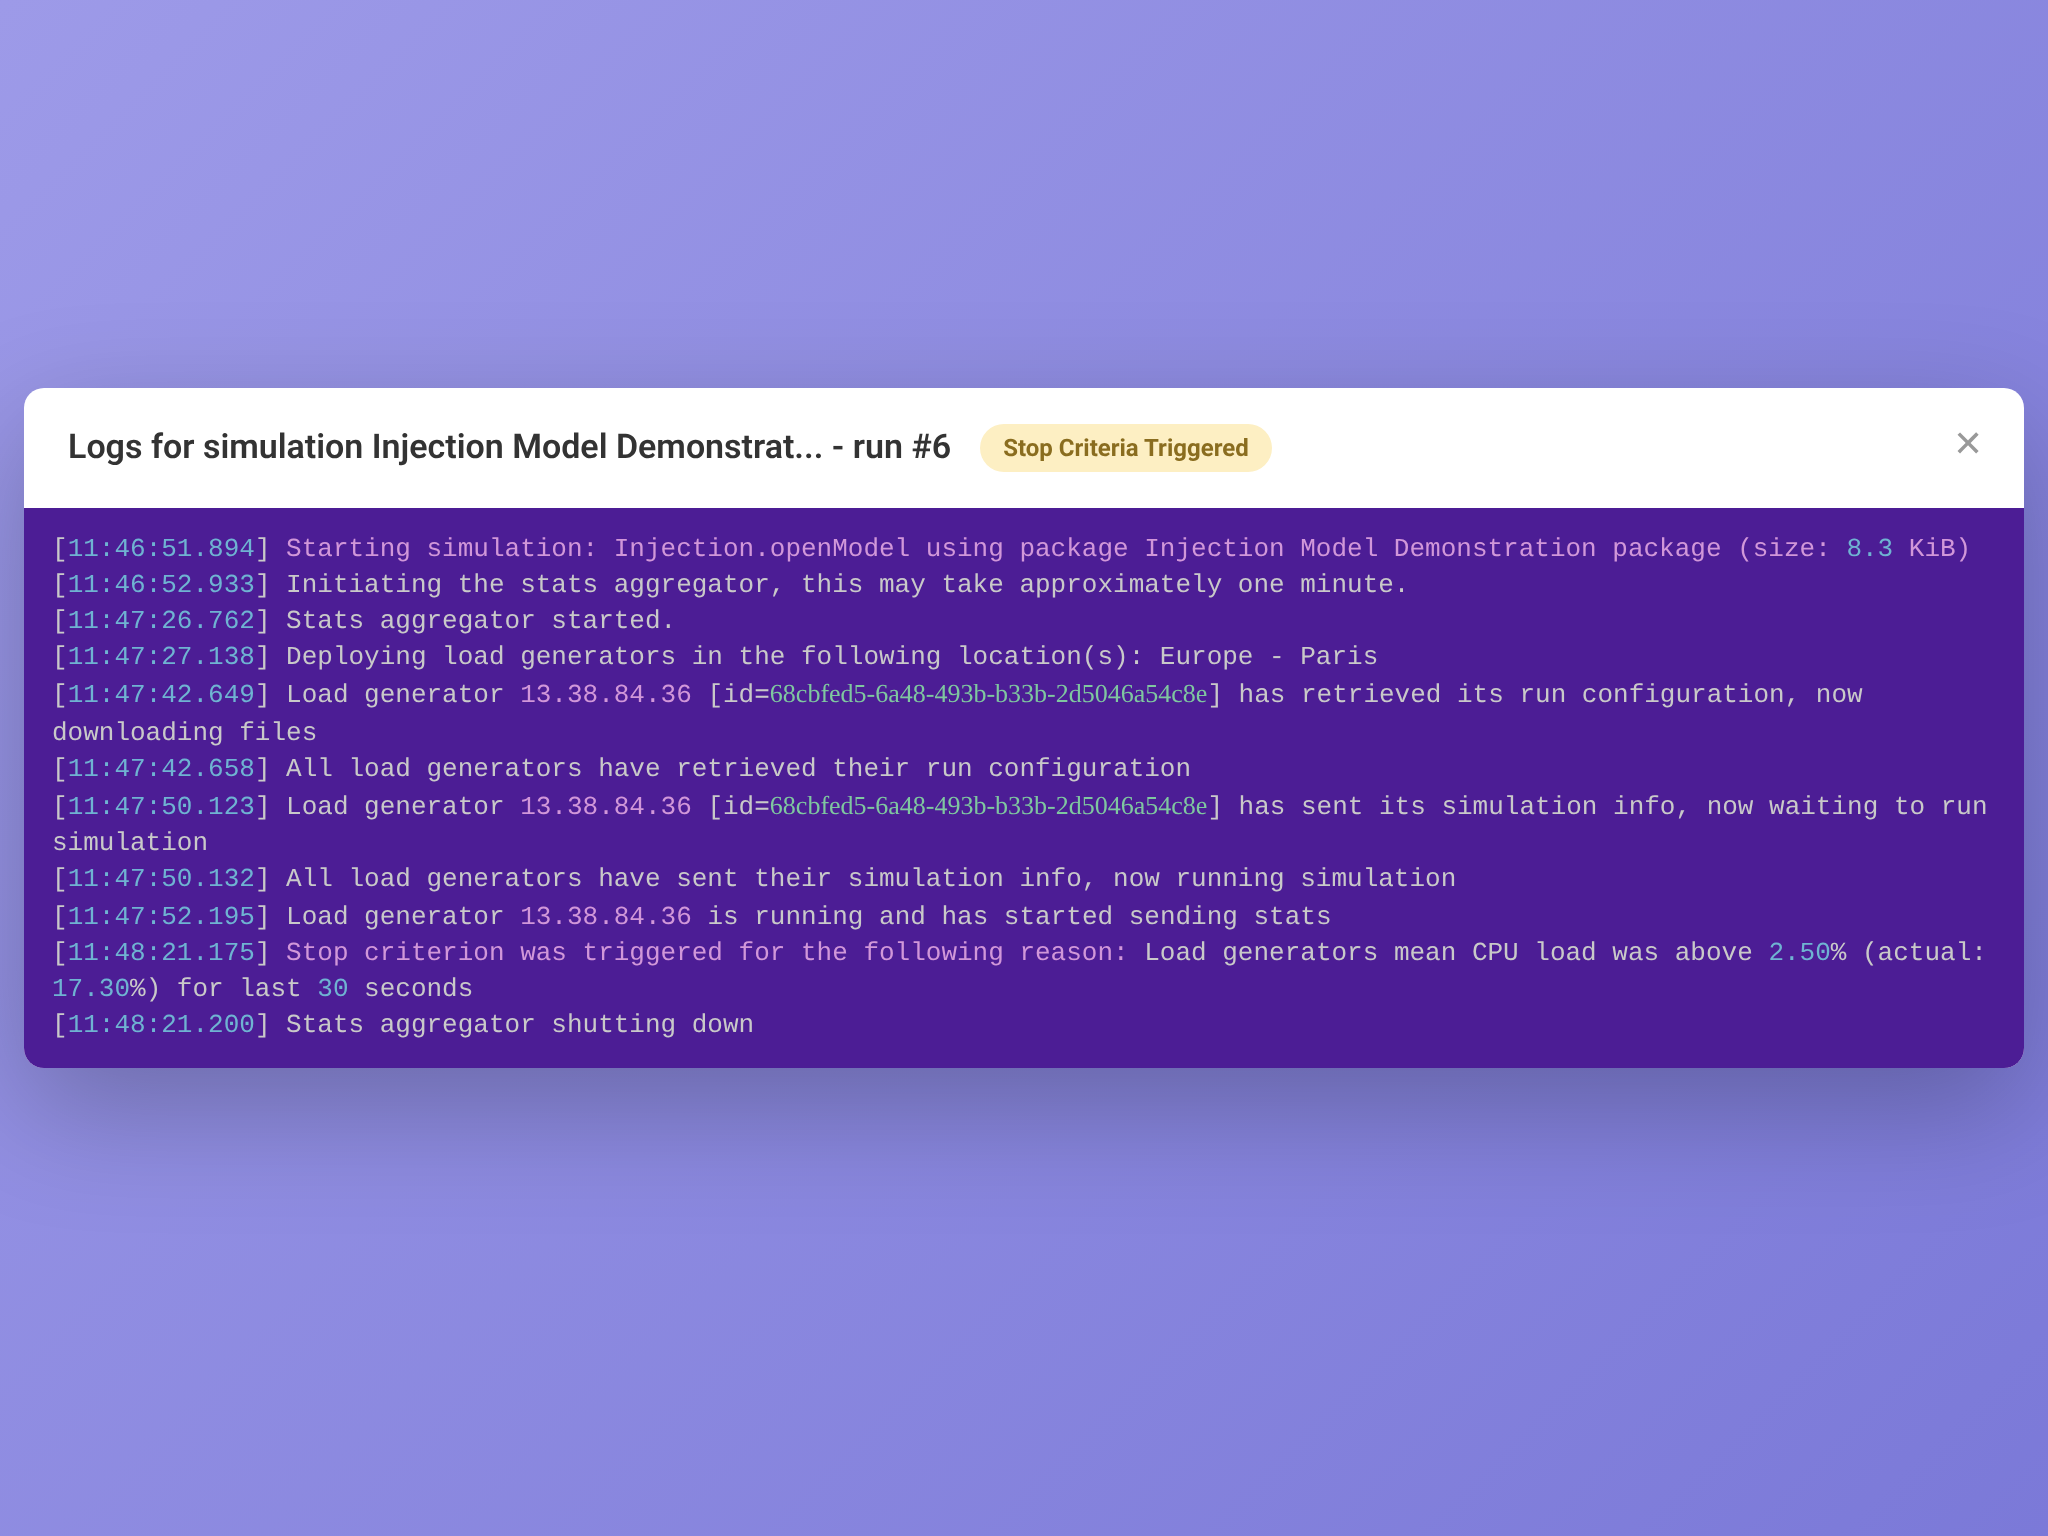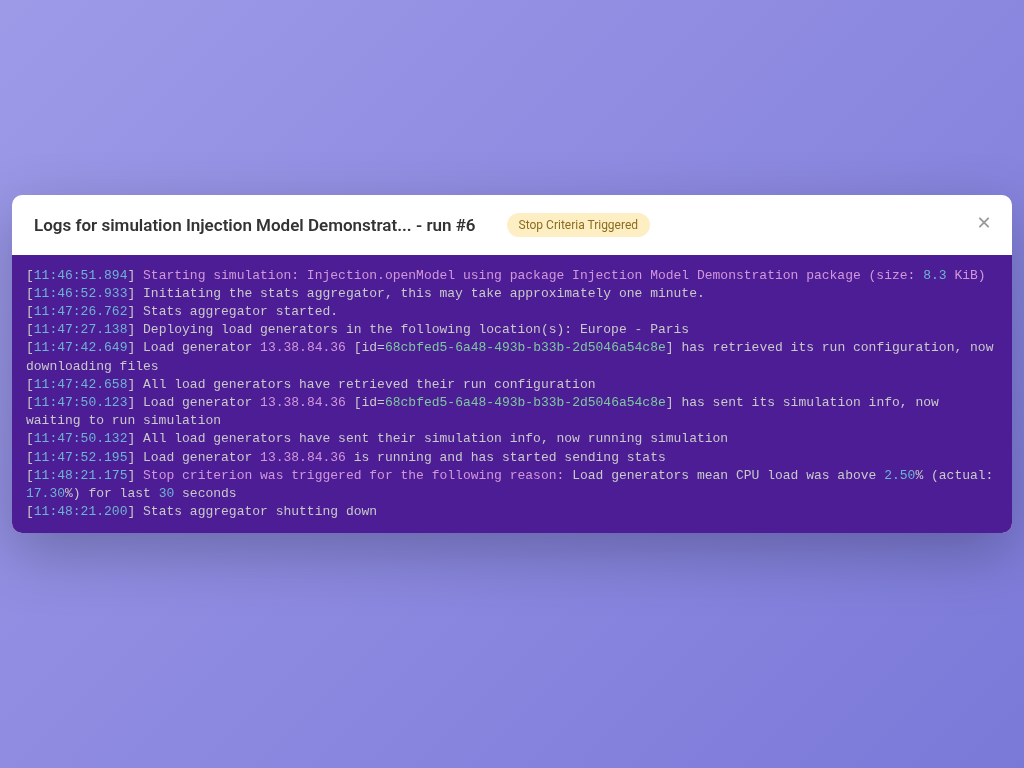--- a/index.html
+++ b/index.html
@@ -19,34 +19,34 @@
   border-radius: 10px;
   box-shadow: 0 20px 60px rgba(0,0,0,0.25);
   overflow: hidden;
   position: relative;
   top: -20px;
 }
 .modal-header {
   padding: 18px 22px 18px 22px;
   display: flex;
   align-items: center;
-  gap: 31px;
+  gap: 14px;
   position: relative;
 }
 .modal-title {
   font-size: 17px;
   font-weight: 600;
   color: #333;
   white-space: nowrap;
 }
 .badge {
   background: #fdefc3;
   color: #8a6d1f;
   font-size: 12px;
-  font-weight: 400;
+  font-weight: 700;
   padding: 5px 12px;
   border-radius: 12px;
 }
 .close-btn {
   position: absolute;
   right: 16px;
   top: 16px;
   width: 24px;
   height: 24px;
   background: none;
@@ -65,21 +65,21 @@
   font-size: 13px;
   line-height: 1.4;
   padding: 12px 14px;
   white-space: pre-wrap;
   word-break: break-word;
 }
 .ts { color: #6fb3d2; }
 .b  { color: #c9c9c9; } 
 .hl { color: #d197d9; } 
 .ip { color: #d197d9; }
-.id { color: #7fc7a0; }
+.id { color: #7fc7a0; font-family: Liberation Serif, serif; }
 .num{ color: #6fb3d2; }
 .line { display: block; }
 </style>
 </head>
 <body>
 
 <div class="modal">
   <div class="modal-header">
     <div class="modal-title">
       <span>Logs for simulation</span>

